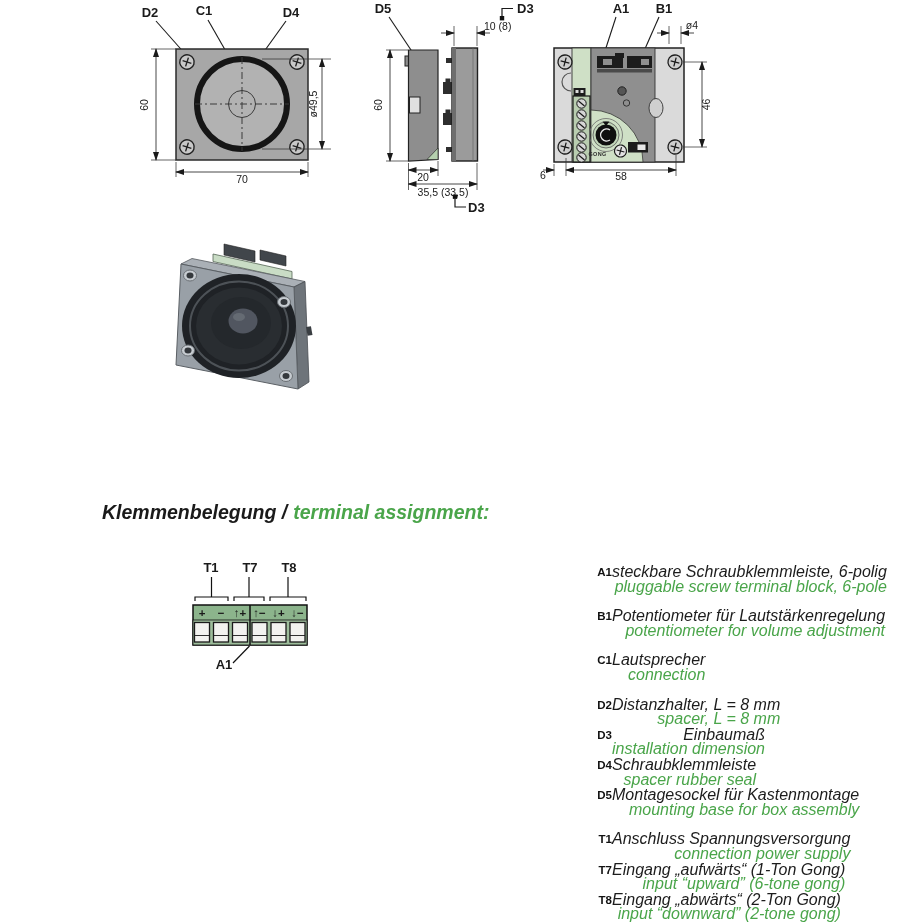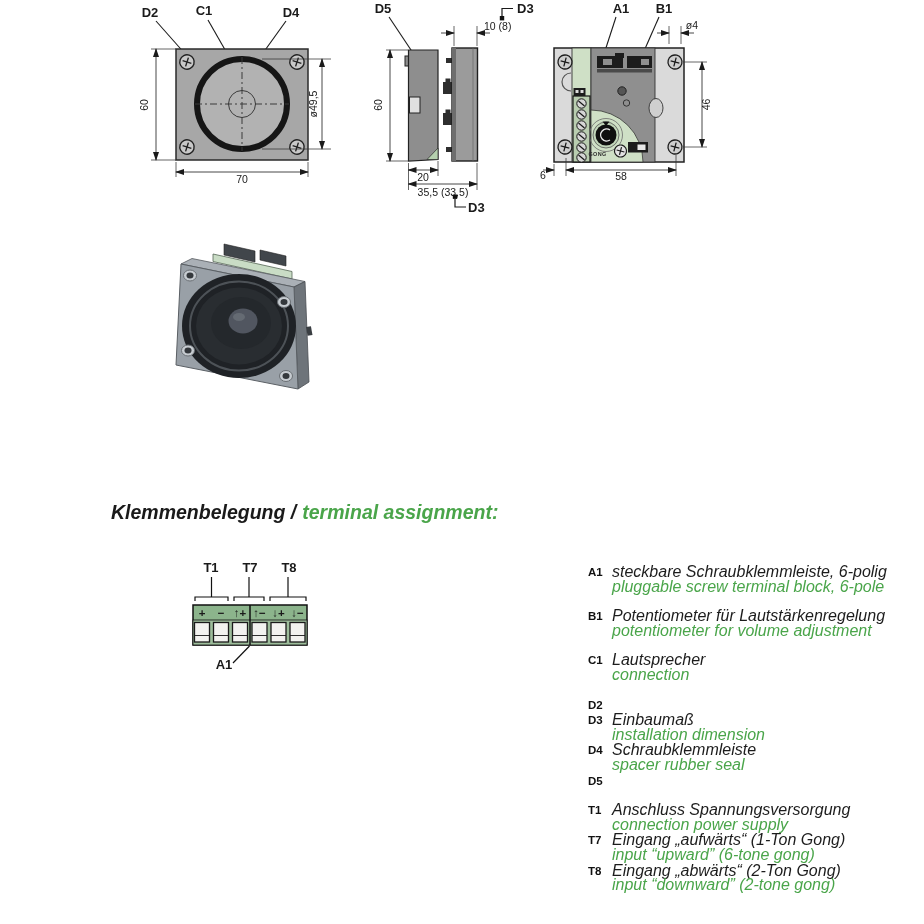--- a/index.html
+++ b/index.html
@@ -1,24 +1,24 @@
 <!DOCTYPE html>
 <html><head>
 <meta charset="utf-8">
 <style>
   html,body{margin:0;padding:0;background:#ffffff;}
   #page{position:relative;width:924px;height:924px;background:#ffffff;overflow:hidden;
-        font-family:"Liberation Sans",sans-serif;color:#1a1a1a;}
+        font-family:"Liberation Sans",sans-serif;color:#1a1a1a;text-align:right;}
   svg{position:absolute;overflow:visible;}
   svg text{font-family:"Liberation Sans",sans-serif;fill:#1a1a1a;}
   .callout{font-size:13px;font-weight:bold;}
   .dim{font-size:10.5px;}
   .gongtxt{font-size:5.5px;font-weight:bold;letter-spacing:.3px;fill:#2d2d2d;}
   .pinsym{font-size:11.5px;font-weight:bold;}
-  #heading{position:absolute;left:111px;top:501px;font-size:19.5px;font-weight:bold;font-style:italic;white-space:nowrap;}
+  #heading{position:absolute;left:102px;top:501px;font-size:19.5px;font-weight:bold;font-style:italic;white-space:nowrap;}
   #heading .en{color:#4aa54a;margin-left:6px;}
   #legend{position:absolute;left:588px;top:565px;width:335px;}
   .lg-entry{display:flex;margin-bottom:1px;}
   .lg-entry.gap{margin-bottom:15px;}
   .lg-key{width:24px;flex:0 0 24px;font-weight:bold;font-size:11.5px;line-height:14.6px;color:#111;}
   .lg-texts{font-size:16px;font-style:italic;line-height:14.6px;}
   .lg-de{display:block;color:#1c1c1c;}
   .lg-en{display:block;color:#4aa54a;}
 </style>
 </head>
@@ -356,37 +356,45 @@
       </div>
     <div class="lg-entry gap">
         <span class="lg-key">C1</span>
         <span class="lg-texts">
           <span class="lg-de">Lautsprecher</span>
           <span class="lg-en">connection</span>
         </span>
       </div>
     <div class="lg-entry">
         <span class="lg-key">D2</span>
+        <span class="lg-texts">
+          <span class="lg-de">Distanzhalter, L = 8 mm</span>
+          <span class="lg-en">spacer, L = 8 mm</span>
+        </span>
       </div>
     <div class="lg-entry">
         <span class="lg-key">D3</span>
         <span class="lg-texts">
           <span class="lg-de">Einbaumaß</span>
           <span class="lg-en">installation dimension</span>
         </span>
       </div>
     <div class="lg-entry">
         <span class="lg-key">D4</span>
         <span class="lg-texts">
           <span class="lg-de">Schraubklemmleiste</span>
           <span class="lg-en">spacer rubber seal</span>
         </span>
       </div>
     <div class="lg-entry gap">
         <span class="lg-key">D5</span>
+        <span class="lg-texts">
+          <span class="lg-de">Montagesockel für Kastenmontage</span>
+          <span class="lg-en">mounting base for box assembly</span>
+        </span>
       </div>
     <div class="lg-entry">
         <span class="lg-key">T1</span>
         <span class="lg-texts">
           <span class="lg-de">Anschluss Spannungsversorgung</span>
           <span class="lg-en">connection power supply</span>
         </span>
       </div>
     <div class="lg-entry">
         <span class="lg-key">T7</span>

